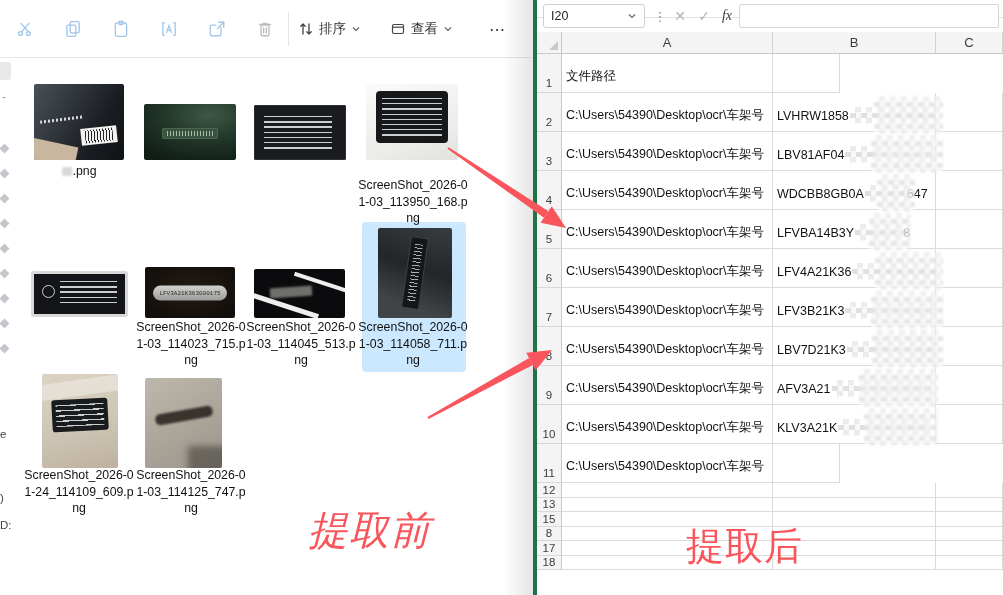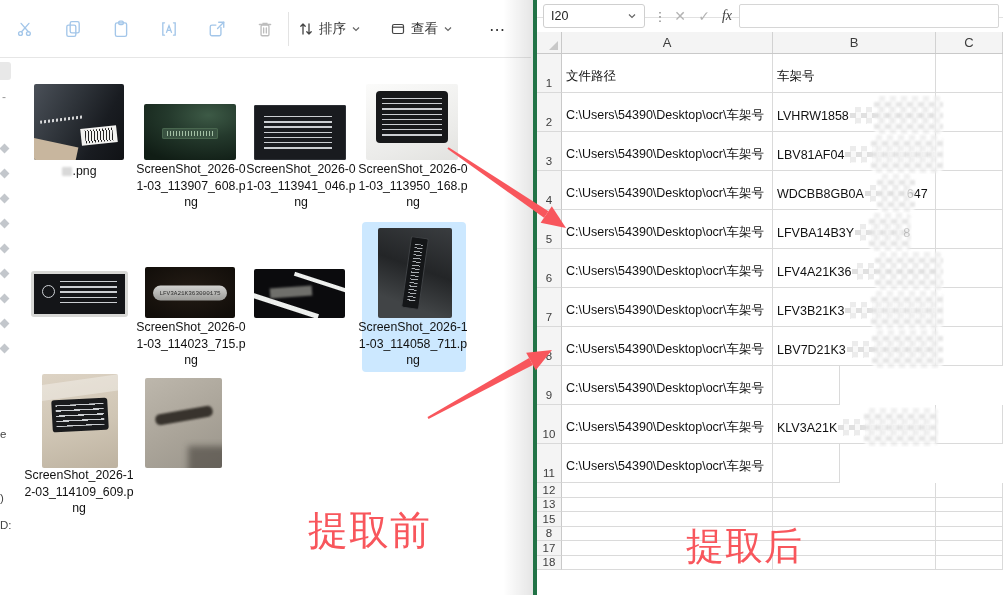--- a/index.html
+++ b/index.html
@@ -96,21 +96,21 @@
   .ca{width:211px;border-right:1px solid #dadada;border-bottom:1px solid #dadada;display:flex;align-items:center;padding:7px 0 0 4px;white-space:nowrap;overflow:hidden;cursor:cell;}
   .cb{width:163px;border-right:1px solid #dadada;border-bottom:1px solid #dadada;display:flex;align-items:center;padding:7px 0 0 4px;white-space:nowrap;position:relative;cursor:cell;}
   .cc{width:67px;border-right:1px solid #dadada;border-bottom:1px solid #dadada;cursor:cell;}
   .censor{display:inline-block;height:17px;vertical-align:-4px;position:relative;border-radius:2px;margin-left:1px;
     background-image:conic-gradient(#ececec 25%,#f8f8f8 0 50%,#e0e0e0 0 75%,#ffffff 0);background-size:11px 11px;filter:blur(.7px);z-index:3;}
   .censor::after{content:"";position:absolute;left:28%;right:-8px;top:-11px;bottom:-10px;background-image:inherit;background-size:inherit;opacity:.8;border-radius:5px;filter:blur(1px);}
 
   
   .anno-svg{position:absolute;left:0;top:0;width:1003px;height:595px;pointer-events:none;z-index:60;}
   .anno-text{position:absolute;color:var(--accent-red);z-index:60;pointer-events:none;letter-spacing:1px;}
-  .anno-before{left:308px;top:503px;font-size:40px;}
+  .anno-before{left:308px;top:503px;font-size:40px;font-style:italic;}
   .anno-after{left:686px;top:521px;font-size:38px;}
 </style>
 </head>
 <body>
 
 <div id="stage">
 
   <div class="exp-toolbar">
     <div class="tbi" style="left:13px">
       <svg width="18" height="18" viewBox="0 0 16 16" fill="none" stroke="currentColor" stroke-width="1.2" stroke-linecap="round">
@@ -234,26 +234,26 @@
     <div class="plate">
         <div class="tlines"></div>
       </div>
   </div>
   <div class="th th10" style="left:145px;top:378px;width:77px;height:90px">
     <div class="smear"></div>
     <div class="shadow"></div>
   </div>
 
   <div class="flabel" style="left:24px;top:163px"><span class="label-censor"></span><span>.png</span></div>
-  <div class="flabel" style="left:136px;top:161px">ScreenShot_2026-01-03_113907_608.png</div>
-  <div class="flabel" style="left:246px;top:161px">ScreenShot_2026-01-03_113941_046.png</div>
-  <div class="flabel" style="left:358px;top:161px">ScreenShot_2026-01-03_113950_168.png</div>
+  <div class="flabel" style="left:358px;top:177px">ScreenShot_2026-01-03_113950_168.png</div>
   <div class="flabel" style="left:136px;top:319px">ScreenShot_2026-01-03_114023_715.png</div>
-  <div class="flabel" style="left:358px;top:319px">ScreenShot_2026-11-03_114058_711.png</div>
-  <div class="flabel" style="left:24px;top:467px">ScreenShot_2026-12-03_114109_609.png</div>
+  <div class="flabel" style="left:246px;top:319px">ScreenShot_2026-01-03_114045_513.png</div>
+  <div class="flabel" style="left:358px;top:319px">ScreenShot_2026-01-03_114058_711.png</div>
+  <div class="flabel" style="left:24px;top:467px">ScreenShot_2026-01-24_114109_609.png</div>
+  <div class="flabel" style="left:136px;top:467px">ScreenShot_2026-01-03_114125_747.png</div>
 
   <div class="win-shadow"></div>
   <div class="xl-edge"></div>
 
   <div class="xl-top">
     <div class="name-box">
       <span>I20</span>
       <svg width="10" height="10" viewBox="0 0 10 10" fill="none" stroke="currentColor" stroke-width="1.2">
           <path d="M2 3.5 L5 6.5 L8 3.5"></path>
         </svg>
@@ -269,21 +269,20 @@
     <div class="hrow">
       <div class="hcorner"></div>
       <div class="hcol hA">A</div>
       <div class="hcol hB">B</div>
       <div class="hcol hC">C</div>
     </div>
 
     <div class="xrow tall">
       <div class="rnum">1</div>
       <div class="ca">文件路径</div>
-      <div class="cb">车架号</div>
       <div class="cc"></div>
     </div>
 
     <div class="xrow tall">
       <div class="rnum">2</div>
       <div class="ca">C:\Users\54390\Desktop\ocr\车架号</div>
       <div class="cb">
           <span>LVHRW1858</span>
           <span class="censor" style="width:95px"></span>
           <span></span>
@@ -346,20 +345,25 @@
       <div class="cb">
           <span>LBV7D21K3</span>
           <span class="censor" style="width:90px"></span>
           <span></span>
         </div>
       <div class="cc"></div>
     </div>
     <div class="xrow tall">
       <div class="rnum">9</div>
       <div class="ca">C:\Users\54390\Desktop\ocr\车架号</div>
+      <div class="cb">
+          <span>AFV3A21</span>
+          <span class="censor" style="width:98px"></span>
+          <span></span>
+        </div>
       <div class="cc"></div>
     </div>
     <div class="xrow tall">
       <div class="rnum">10</div>
       <div class="ca">C:\Users\54390\Desktop\ocr\车架号</div>
       <div class="cb">
           <span>KLV3A21K</span>
           <span class="censor" style="width:92px"></span>
           <span></span>
         </div>

